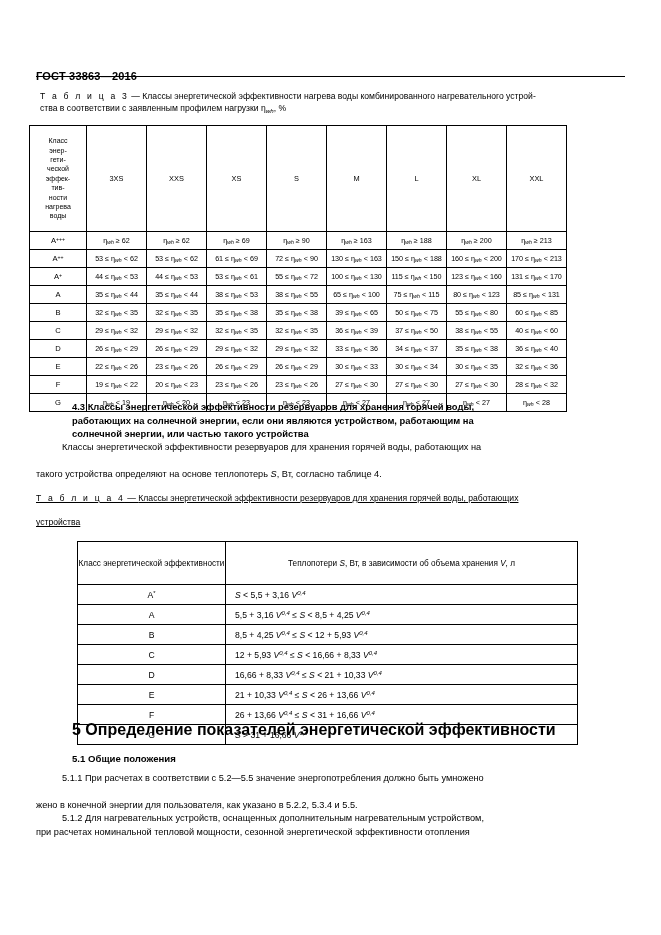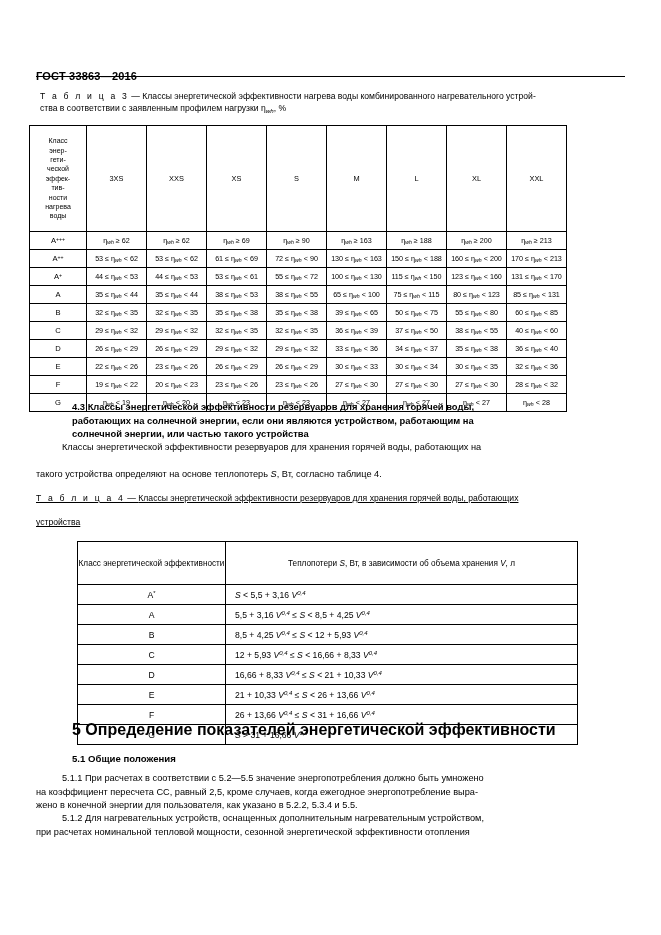--- a/index.html
+++ b/index.html
@@ -383,21 +383,21 @@
           <td class="formula"><i>S</i> &gt; 31 + 16,66 <i>V</i><sup class="sup-pow">0,4</sup></td>
         </tr>
       </tbody>
   </table>
 
   <div class="h-bold" style="left:72px; top:723px; width:553px; font-size:16px;">5 Определение показателей энергетической эффективности</div>
   <div class="h-bold" style="left:72px; top:752px; width:553px; font-size:9.6px;">5.1 Общие положения</div>
 
   <div class="para" style="left:36px; top:772px; width:589px;">
     <span style="padding-left:26px;">5.1.1 При расчетах в соответствии с 5.2—5.5 значение энергопотребления должно быть умножено</span><br>
-    <span>на коэффициент пересчета СС, равный 2,5, кроме случаев, когда ежегодное энергопотребление выра-</span><br>
+    <br>
     <span>жено в конечной энергии для пользователя, как указано в 5.2.2, 5.3.4 и 5.5.</span>
   </div>
 
   <div class="para" style="left:36px; top:812px; width:589px;">
     <span style="padding-left:26px;">5.1.2 Для нагревательных устройств, оснащенных дополнительным нагревательным устройством,</span><br>
     <span>при расчетах номинальной тепловой мощности, сезонной энергетической эффективности отопления</span>
   </div>
 
 
 </div>

